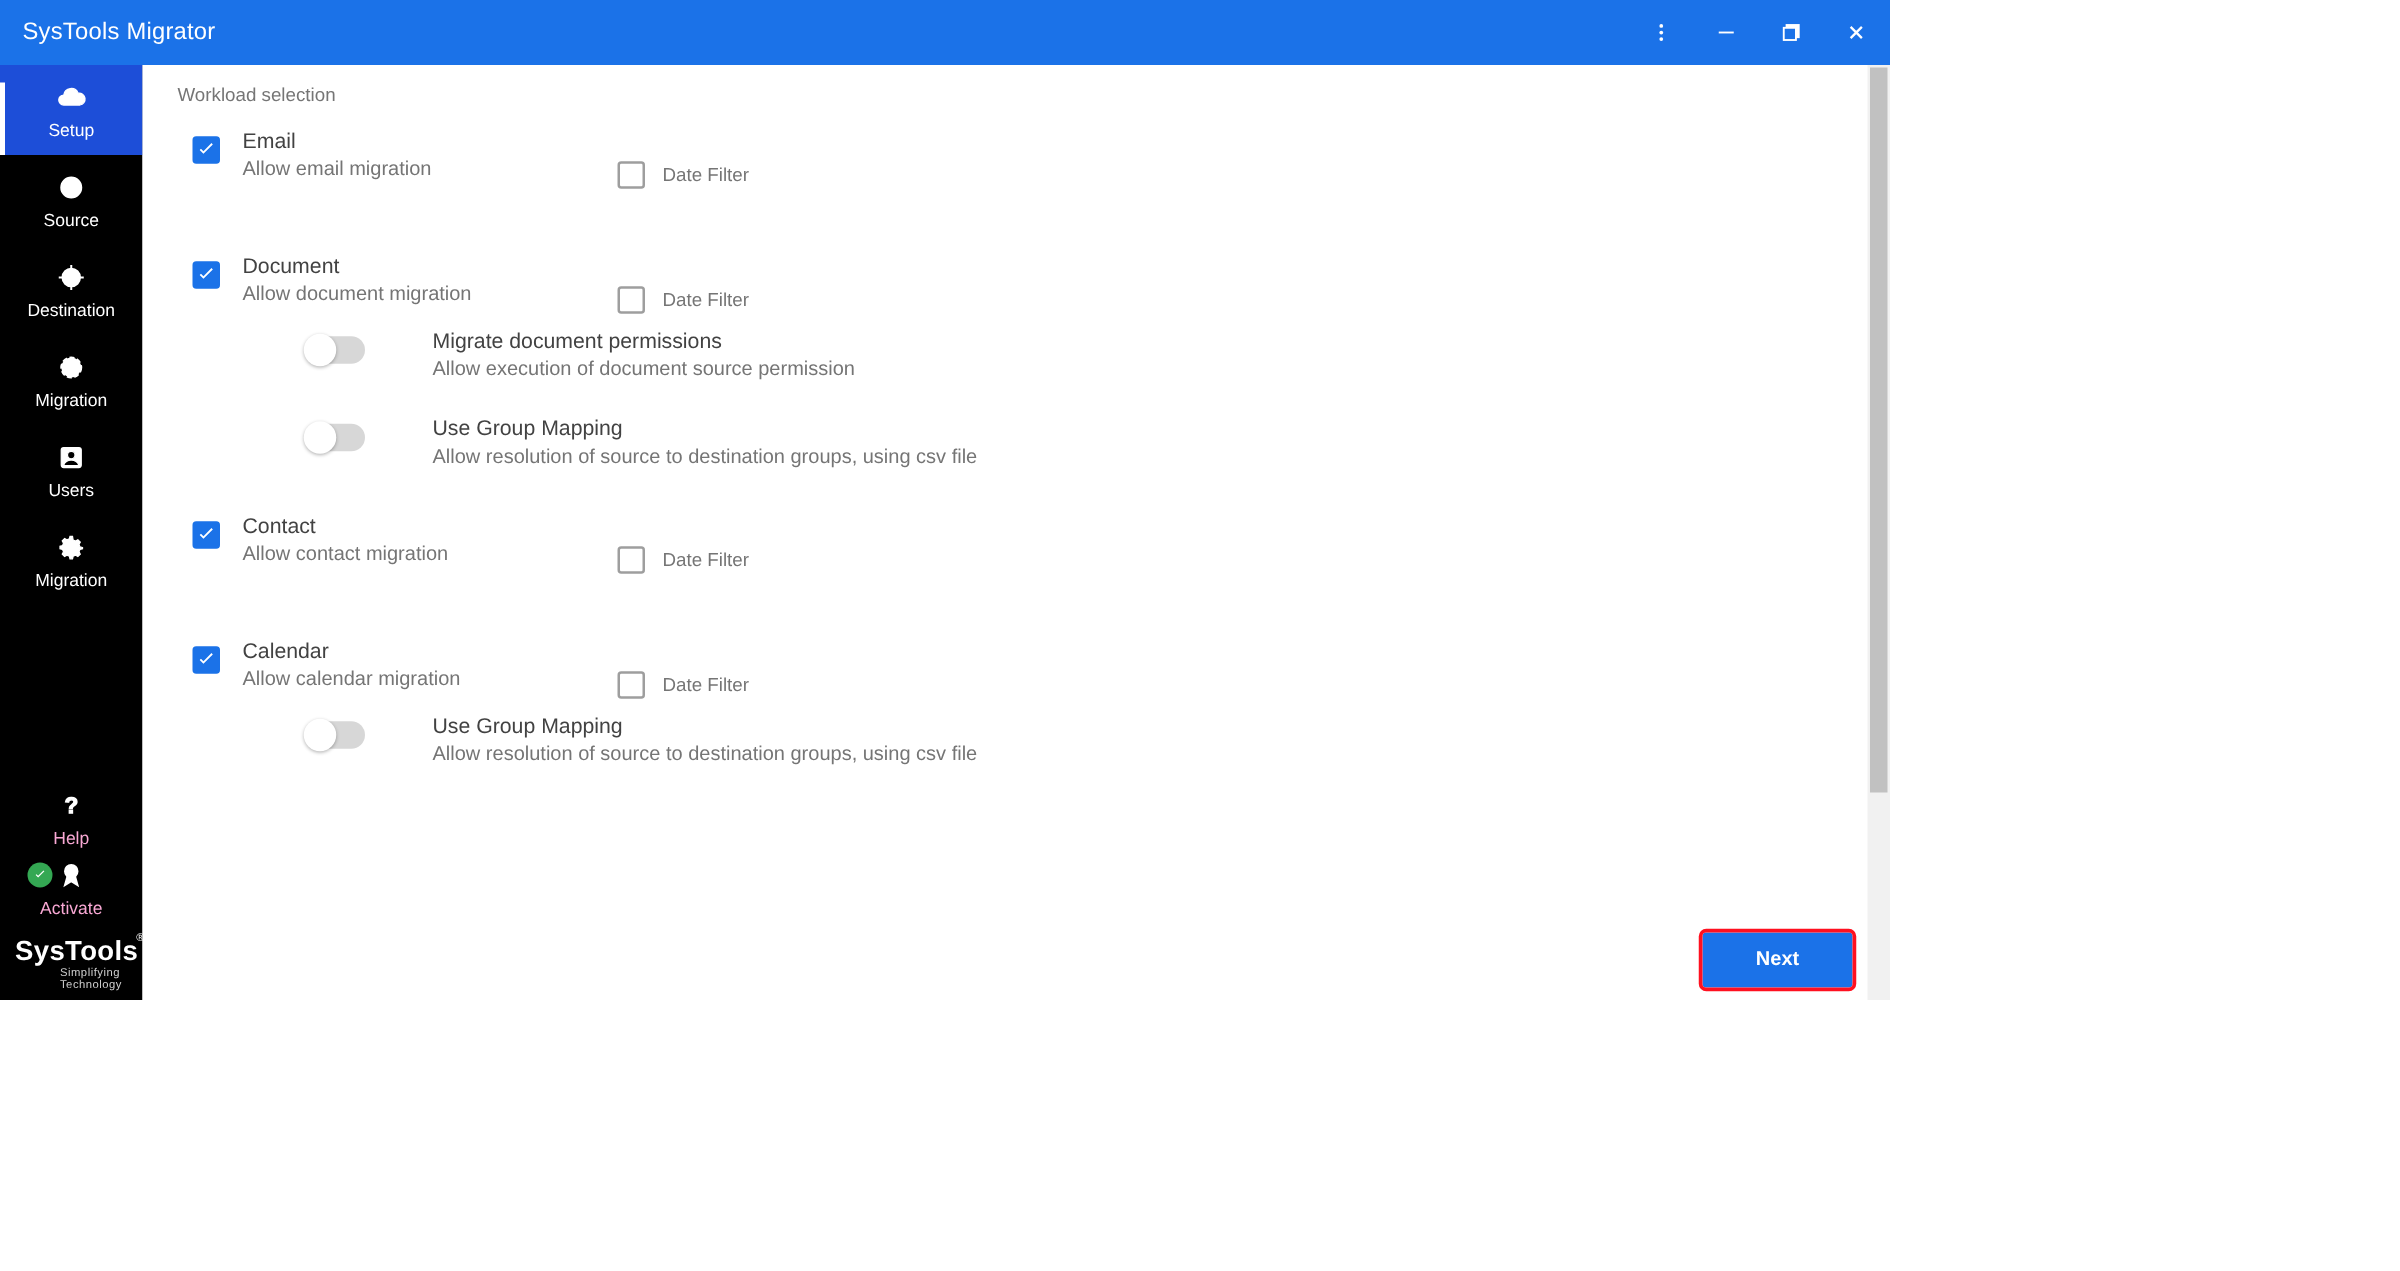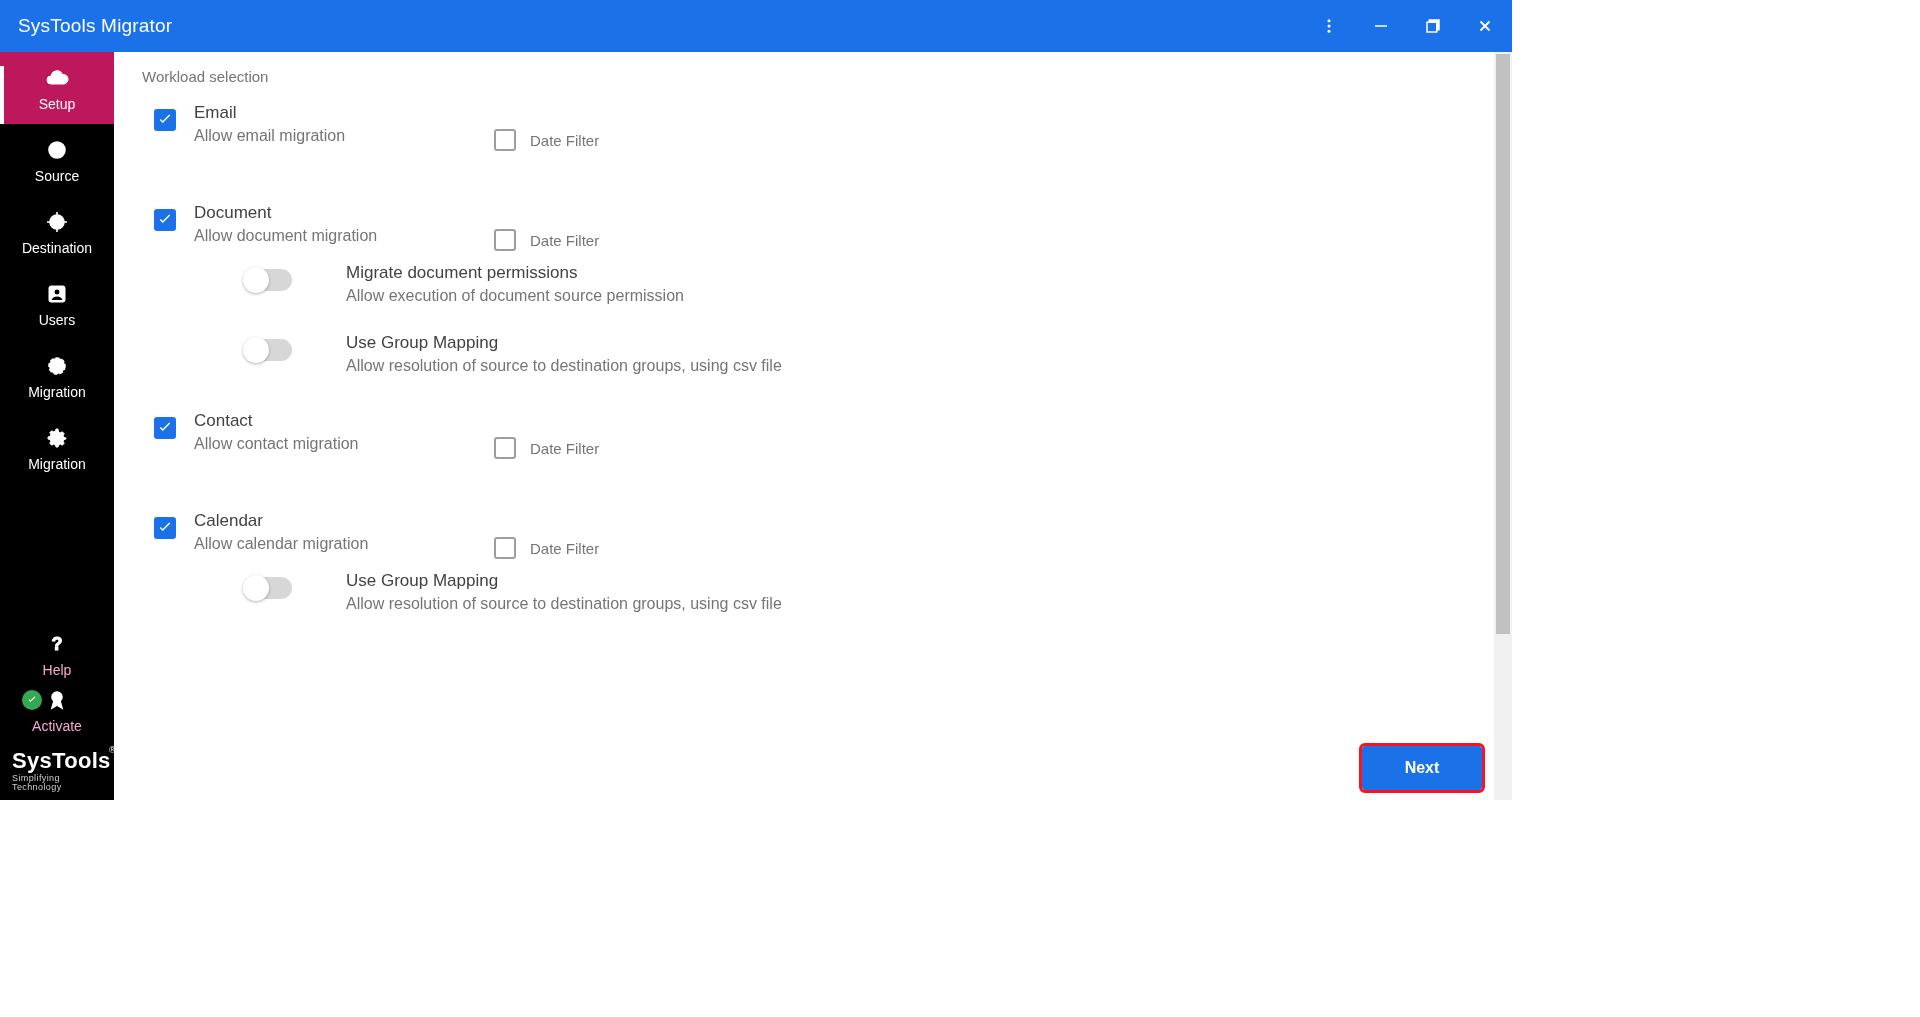--- a/index.html
+++ b/index.html
@@ -6,34 +6,34 @@
   html, body { width: 100%; height: 100%; }
   .app { width: 1512px; height: 800px; background: #fff; position: relative; display: flex; flex-direction: column; }
   .titlebar { height: 52px; background: #1b72e8; display: flex; align-items: center; padding: 0 18px 0 18px; color: #fff; }
   .titlebar-title { font-size: 19px; font-weight: 500; letter-spacing: .2px; }
   .titlebar-actions { margin-left: auto; display: flex; gap: 34px; align-items: center; }
   .tb-icon { width: 18px; height: 18px; display: flex; align-items: center; justify-content: center; cursor: pointer; }
   .tb-icon svg { fill: #fff; }
   .body { flex: 1; display: flex; min-height: 0; }
   .sidebar { width: 114px; background: #000; display: flex; flex-direction: column; align-items: stretch; padding-top: 0; position: relative; }
   .nav-item { display: flex; flex-direction: column; align-items: center; color: #fff; font-size: 14px; padding: 14px 0 12px 0; cursor: pointer; }
-  .nav-item.active { background: #be185d; }
+  .nav-item.active { background: #1d4ed8; }
   .nav-item.active::before { content:""; position:absolute; left:0; width:4px; height:58px; background:#fff; }
   .nav-item .nav-icon { width: 24px; height: 24px; display: flex; align-items: center; justify-content: center; margin-bottom: 6px; }
   .nav-item .nav-icon svg { fill: #fff; stroke: #fff; }
   .nav-label { font-size: 14px; }
   .sidebar-spacer { flex: 1; }
   .nav-item.dim .nav-label { color: #f9a8d4; }
   .nav-item.activate { position: relative; }
   .badge-green { position: absolute; width: 20px; height: 20px; background: #34a853; border-radius: 50%; top: 8px; left: 22px; display:flex;align-items:center;justify-content:center;}
   .badge-green svg{width:12px;height:12px;fill:#fff;}
   .sidebar-footer { color:#fff; padding: 6px 8px 8px 12px; line-height:1; }
   .sf-top { font-size: 22px; font-weight: 700; letter-spacing:.3px; position:relative;}
   .sf-reg { position:absolute; top:-4px; right:-10px; font-size:9px; font-weight:400;}
-  .sf-bottom { font-size: 9px; color:#cfcfcf; letter-spacing:.4px; margin-top:2px;}
+  .sf-bottom { font-size: 9px; color:#cfcfcf; letter-spacing:.4px; margin-top:2px;margin-left:36px;}
   .content { flex:1; position: relative; overflow:hidden; background:#fff; }
   .section-title { color:#757575; font-size:15px; padding: 16px 0 0 28px;}
   .workload-list { padding: 18px 40px 0 40px; }
   .workload { display: flex; align-items: flex-start; margin-bottom: 52px; }
   .cb-wrap { width: 40px; padding-top: 6px;}
   .checkbox { width: 22px; height: 22px; border-radius: 3px; background: #1b72e8; display:flex;align-items:center;justify-content:center; cursor:pointer;}
   .checkbox svg{width:18px;height:18px;fill:#fff;}
   .checkbox.outline { background:#fff; border:2px solid #9e9e9e; }
   .wk-text { width: 300px; }
   .wk-title { color:#424242; font-size:17px; font-weight:500; }
@@ -109,36 +109,36 @@
             <svg viewBox="0 0 24 24" fill="none" stroke="#fff" stroke-width="1.6">
               <circle cx="12" cy="12" r="7"></circle>
               <circle cx="12" cy="12" r="2" fill="#fff"></circle>
               <path d="M12 2v3M12 19v3M2 12h3M19 12h3"></path>
             </svg>
           </div>
         <div class="nav-label">Destination</div>
       </div>
       <div class="nav-item">
         <div class="nav-icon">
+            <svg viewBox="0 0 24 24" fill="none" stroke="#fff" stroke-width="1.6">
+              <circle cx="12" cy="12" r="8" stroke-dasharray="4 2"></circle>
+              <path d="M12 8v4l3 2"></path>
+            </svg>
+          </div>
+        <div class="nav-label">Migration</div>
+      </div>
+      <div class="nav-item">
+        <div class="nav-icon">
             <svg viewBox="0 0 24 24">
               <rect x="4" y="4" width="16" height="16" rx="2" fill="#fff"></rect>
               <circle cx="12" cy="10" r="3" fill="#000"></circle>
               <path d="M6 18c1-3 4-4 6-4s5 1 6 4" fill="#000"></path>
             </svg>
           </div>
         <div class="nav-label">Users</div>
-      </div>
-      <div class="nav-item">
-        <div class="nav-icon">
-            <svg viewBox="0 0 24 24" fill="none" stroke="#fff" stroke-width="1.6">
-              <circle cx="12" cy="12" r="8" stroke-dasharray="4 2"></circle>
-              <path d="M12 8v4l3 2"></path>
-            </svg>
-          </div>
-        <div class="nav-label">Migration</div>
       </div>
       <div class="nav-item">
         <div class="nav-icon">
             <svg viewBox="0 0 24 24">
               <path d="M12 8a4 4 0 100 8 4 4 0 000-8zm9 4l-2-.5-.8-2 1-1.8-1.9-1.9-1.8 1-2-.8L13 3h-2l-.5 2-2 .8-1.8-1L4.8 6.7l1 1.8-.8 2L3 11v2l2 .5.8 2-1 1.8 1.9 1.9 1.8-1 2 .8.5 2h2l.5-2 2-.8 1.8 1 1.9-1.9-1-1.8.8-2 2-.5z"></path>
             </svg>
           </div>
         <div class="nav-label">Migration</div>
       </div>
 

